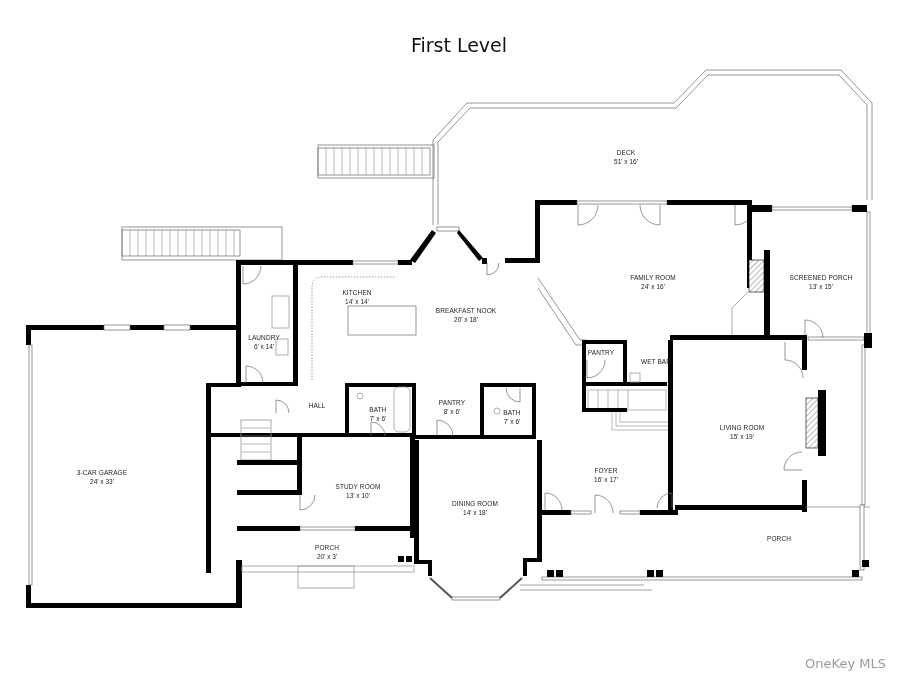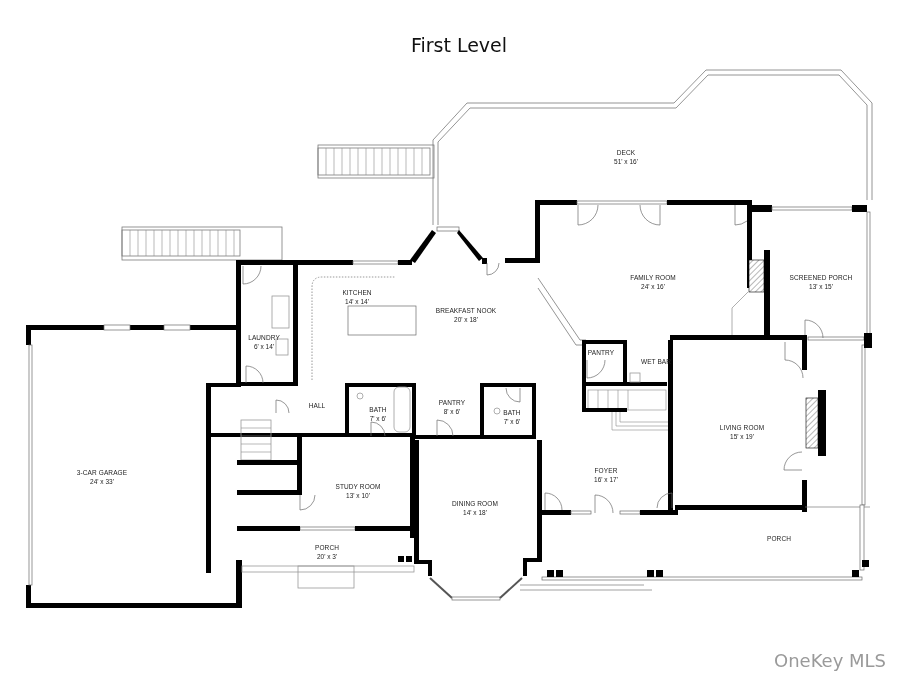--- a/index.html
+++ b/index.html
@@ -2,21 +2,21 @@
 <html><head>
 <meta charset="utf-8">
 <style>
   html, body { margin:0; padding:0; background:#ffffff; }
   body { width:900px; height:675px; position:relative; overflow:hidden; font-family:"DejaVu Sans", sans-serif; }
   .title { position:absolute; left:0; top:34px; width:886px; text-align:center; font-size:19px; color:#111; font-family:"DejaVu Sans", sans-serif;margin-left:16px; }
   svg.plan { position:absolute; left:0; top:0; }
   .lbl { position:absolute; text-align:center; font-size:6.5px; line-height:9px; color:#222; font-family:"Liberation Sans", sans-serif; white-space:nowrap; transform:translateX(-50%); }
   .lbl .n { display:block; letter-spacing:0.1px; }
   .lbl .d { display:block; }
-  .wm { position:absolute; right:14px; bottom:4px; font-size:18px; color:#9a9a9a; font-family:"DejaVu Sans", sans-serif; }
+  .wm { position:absolute; right:14px; bottom:4px; font-size:13px; color:#9a9a9a; font-family:"DejaVu Sans", sans-serif; }
   .wall { fill:#000; }
   .thin { fill:none; stroke:#7a7a7a; stroke-width:0.8; }
   .thin2 { fill:none; stroke:#9a9a9a; stroke-width:0.8; }
   .win { fill:#fff; stroke:#6a6a6a; stroke-width:0.7; }
   .door { fill:none; stroke:#6a6a6a; stroke-width:0.7; }
   .hatch { fill:url(#hatch); stroke:#000; stroke-width:0.6; }
 </style>
 </head>
 <body>
 

